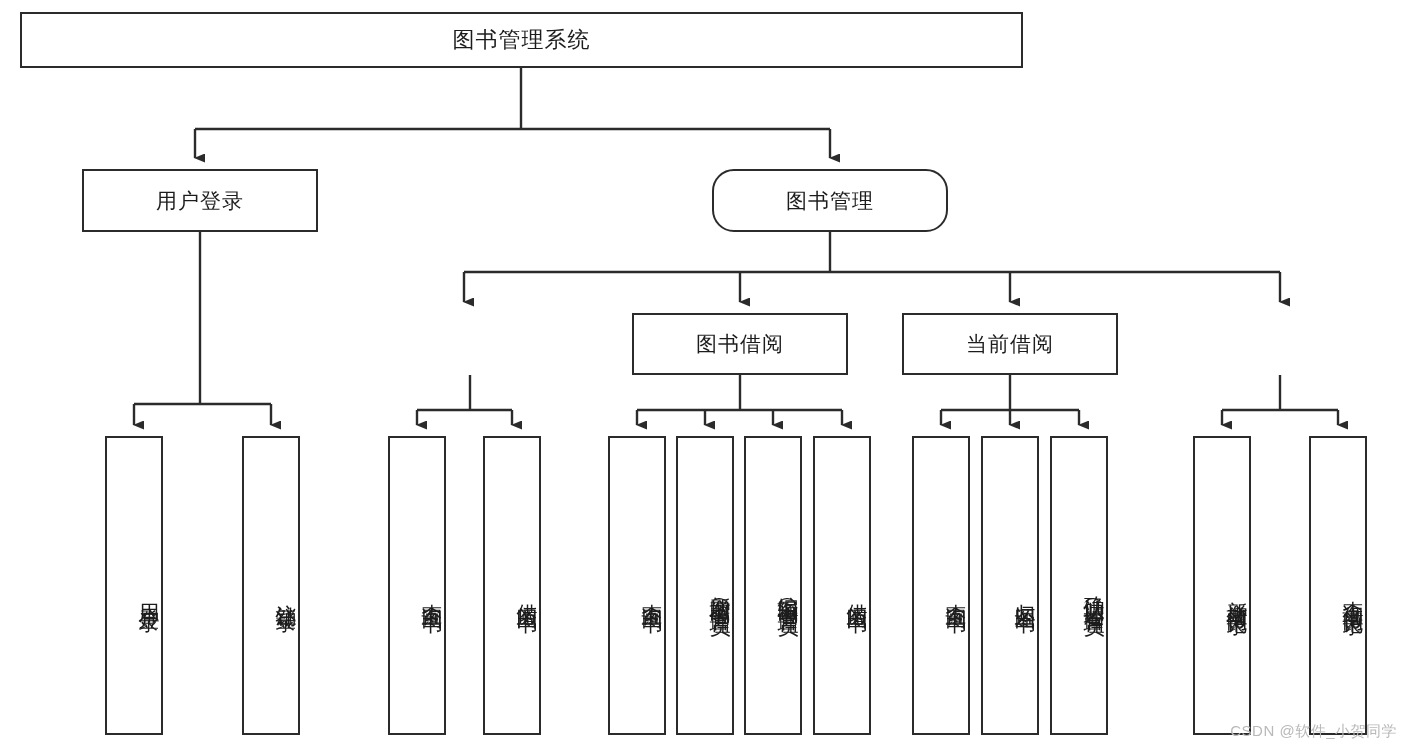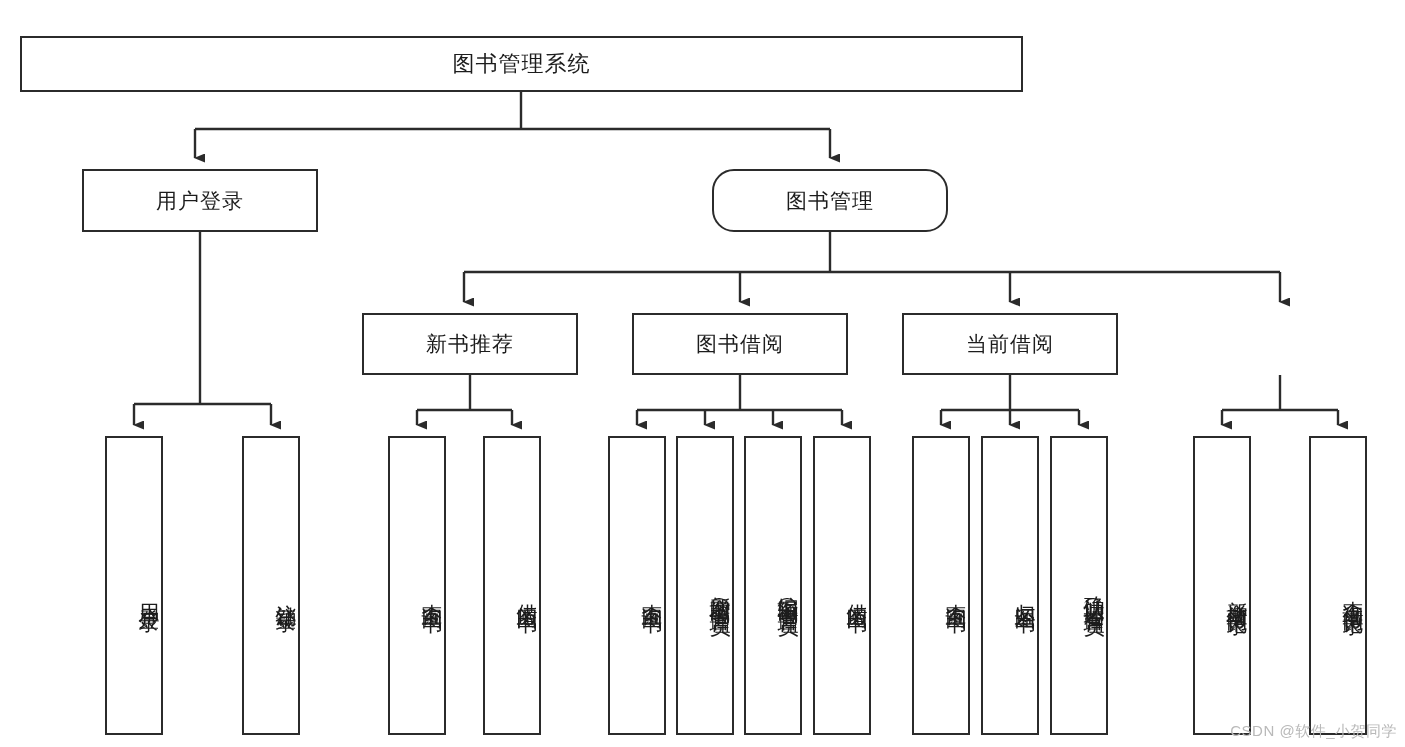--- a/index.html
+++ b/index.html
@@ -92,26 +92,25 @@
       <path d="M1010,410 L1010,425" marker-end="url(#arr)"></path>
       <path d="M1079,410 L1079,425" marker-end="url(#arr)"></path>
 
       <path d="M1280,375 L1280,410"></path>
       <path d="M1222,410 L1338,410"></path>
       <path d="M1222,410 L1222,425" marker-end="url(#arr)"></path>
       <path d="M1338,410 L1338,425" marker-end="url(#arr)"></path>
     </g>
   </svg>
 
-  <div class="node h root" style="left:20px;top:12px;width:1003px;height:56px;margin-top:24px;">图书管理系统</div>
+  <div class="node h root" style="left:20px;top:12px;width:1003px;height:56px;">图书管理系统</div>
 
   <div class="node h" style="left:82px;top:169px;width:236px;height:63px;">用户登录</div>
   <div class="node h" style="left:712px;top:169px;width:236px;height:63px;border-radius:22px;">图书管理</div>
 
-  <div class="node h" style="left:362px;top:313px;width:216px;height:62px;">新书推荐</div>
   <div class="node h" style="left:902px;top:313px;width:216px;height:62px;">当前借阅</div>
   <div class="node h" style="left:632px;top:313px;width:216px;height:62px;">图书借阅</div>
 
   <div class="node v" style="left:105px;top:436px;width:58px;height:299px;">用户登录</div>
   <div class="node v" style="left:242px;top:436px;width:58px;height:299px;">注销登录</div>
 
   <div class="node v" style="left:388px;top:436px;width:58px;height:299px;">查询图书</div>
   <div class="node v" style="left:483px;top:436px;width:58px;height:299px;">借阅图书</div>
 
   <div class="node v" style="left:608px;top:436px;width:58px;height:299px;">查询图书</div>

